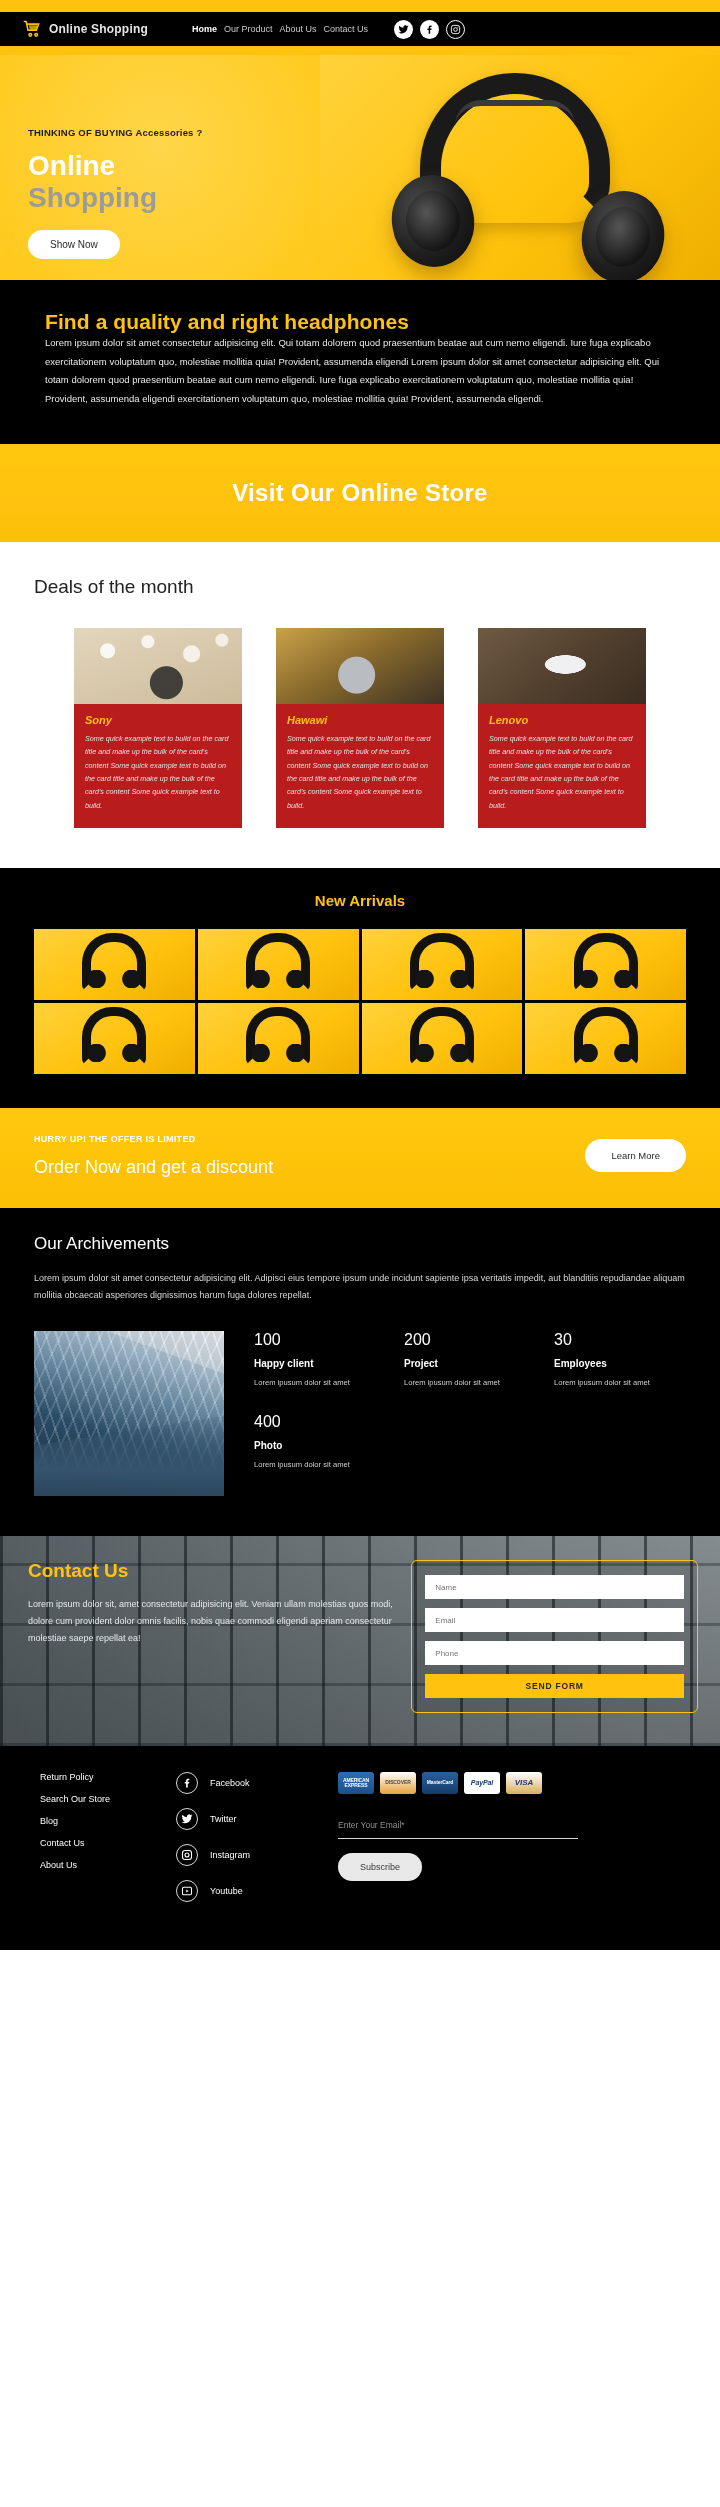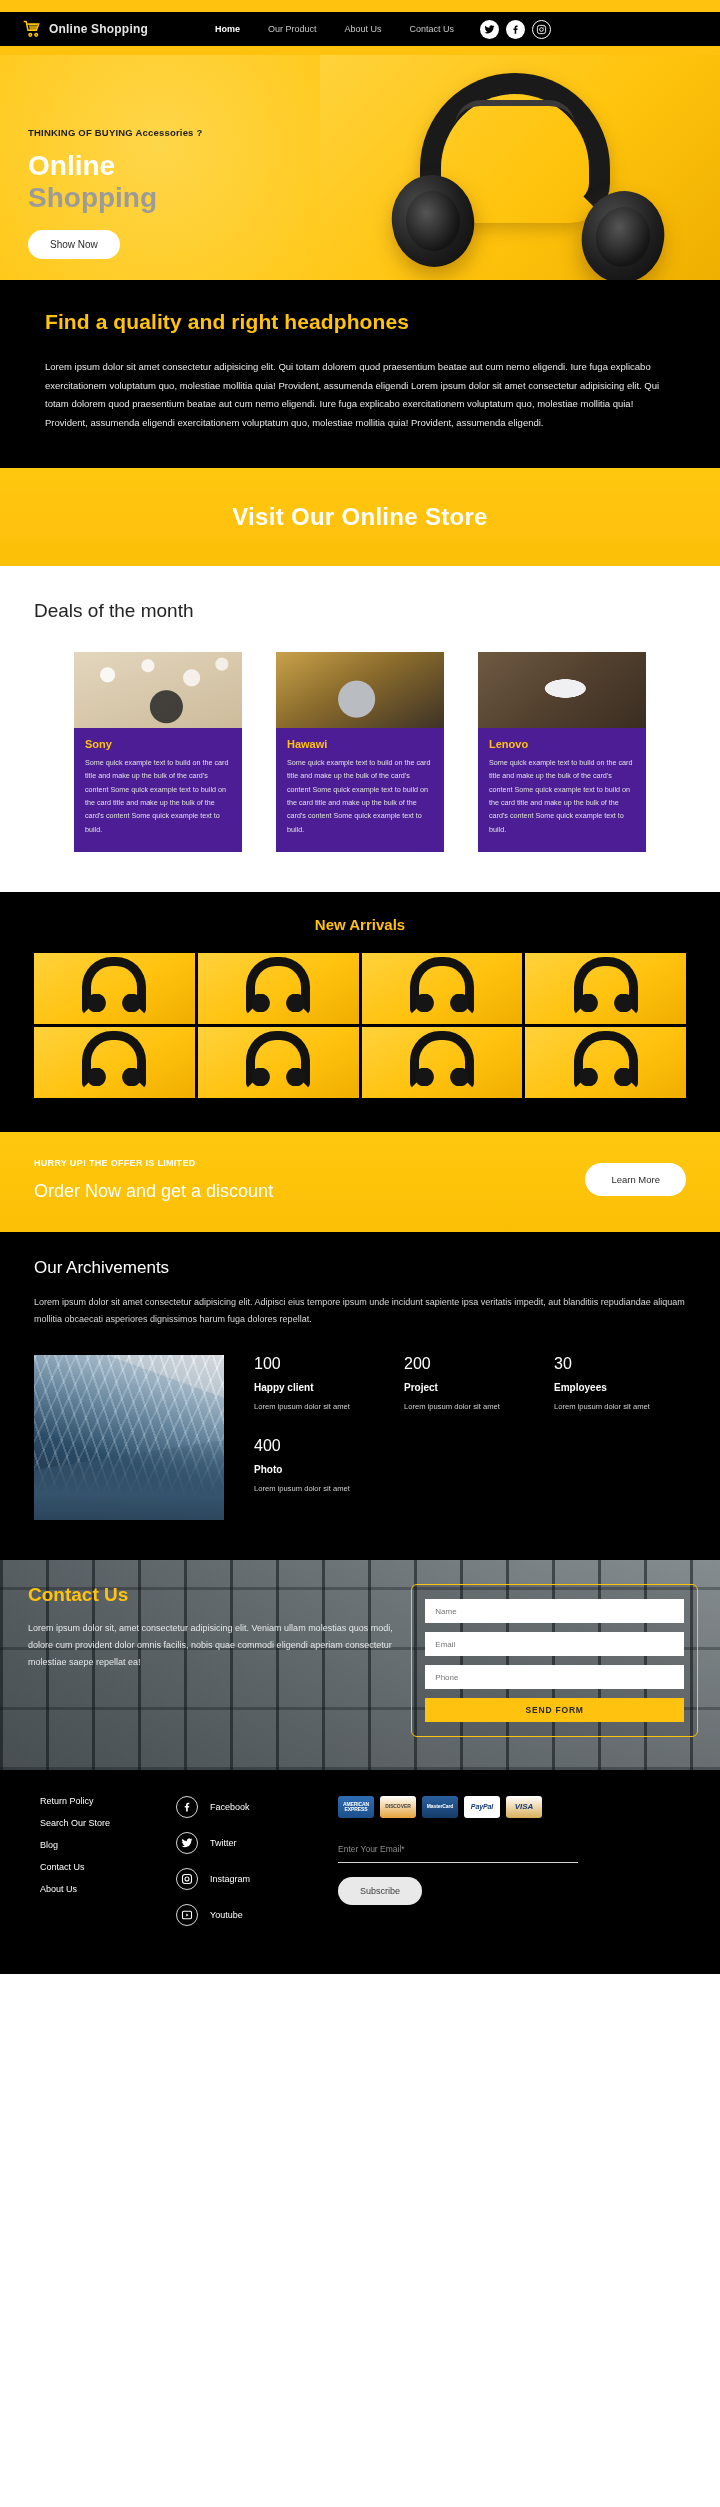--- a/index.html
+++ b/index.html
@@ -17,21 +17,21 @@
     height:34px; background:#000;
     display:flex; align-items:center;
     padding:0 22px;
   }
   .brand { display:flex; align-items:center; gap:7px; }
   .cart-icon { width:20px; height:20px; display:block; }
   .brand-name {
     color:#e5e5e5; font-size:12px; font-weight:bold;
     letter-spacing:.2px; white-space:nowrap;
   }
-  .nav-links { display:flex; align-items:center; gap:28px; margin-left:67px; }
+  .nav-links { display:flex; align-items:center; gap:7px; margin-left:44px; }
   .nav-link { font-size:9px; color:#c9c9c9; white-space:nowrap; }
   .nav-link.active { color:#fff; font-weight:bold; }
   .social-row { display:flex; align-items:center; gap:7px; margin-left:26px; }
   .social-circle {
     width:19px; height:19px; border-radius:50%;
     background:#fff; display:flex; align-items:center; justify-content:center;
   }
   .social-circle.ring { background:#000; border:1.3px solid #fff; }
   .social-circle svg { display:block; }
   .strip-under { height:9px; background:#FFC20E; }
@@ -86,42 +86,42 @@
     font-size:10px; border-radius:999px; padding:9px 22px;
     border:none; cursor:pointer; white-space:nowrap;
   }
 
   
   .intro { background:#000; padding:30px 45px 36px 45px; }
   .intro-title {
     color:#FFC20E; font-size:21px; font-weight:bold; letter-spacing:.1px;
   }
   .intro-body {
-    color:#e9e9e9; font-size:9.5px; line-height:1.95; margin-top:24px;
+    color:#e9e9e9; font-size:9.5px; line-height:1.95; 
     text-align:left;
   }
 
   
   .visit-banner {
     height:98px; background:linear-gradient(180deg,#FFC80E 0%, #FFC20E 60%, #FBBF06 100%);
     display:flex; align-items:center; justify-content:center;
   }
   .visit-text {
     color:#fff; font-size:24px; font-weight:bold; letter-spacing:.3px;
   }
 
   
   .deals { background:#fff; padding:34px 0 40px 0;border-radius:28px; }
   .deals-title {
     font-size:19px; color:#232323; padding-left:34px;
   }
   .deals-row {
     display:flex; gap:34px; justify-content:center; margin-top:30px;
   }
-  .card { width:168px; background:#4c1d95; }
+  .card { width:168px; background:#b91c1c;font-style:italic; }
   .card-img { height:76px; width:100%; }
   .card-img.c1 {
     background:
       radial-gradient(circle at 20% 30%, rgba(255,255,255,.85) 0 7px, transparent 8px),
       radial-gradient(circle at 44% 18%, rgba(255,255,255,.8) 0 6px, transparent 7px),
       radial-gradient(circle at 70% 34%, rgba(255,255,255,.75) 0 8px, transparent 9px),
       radial-gradient(circle at 88% 16%, rgba(255,255,255,.7) 0 6px, transparent 7px),
       radial-gradient(circle at 55% 72%, rgba(40,40,40,.85) 0 16px, transparent 17px),
       linear-gradient(160deg,#e3d6bd 0%, #cdbb9b 100%);
   }

